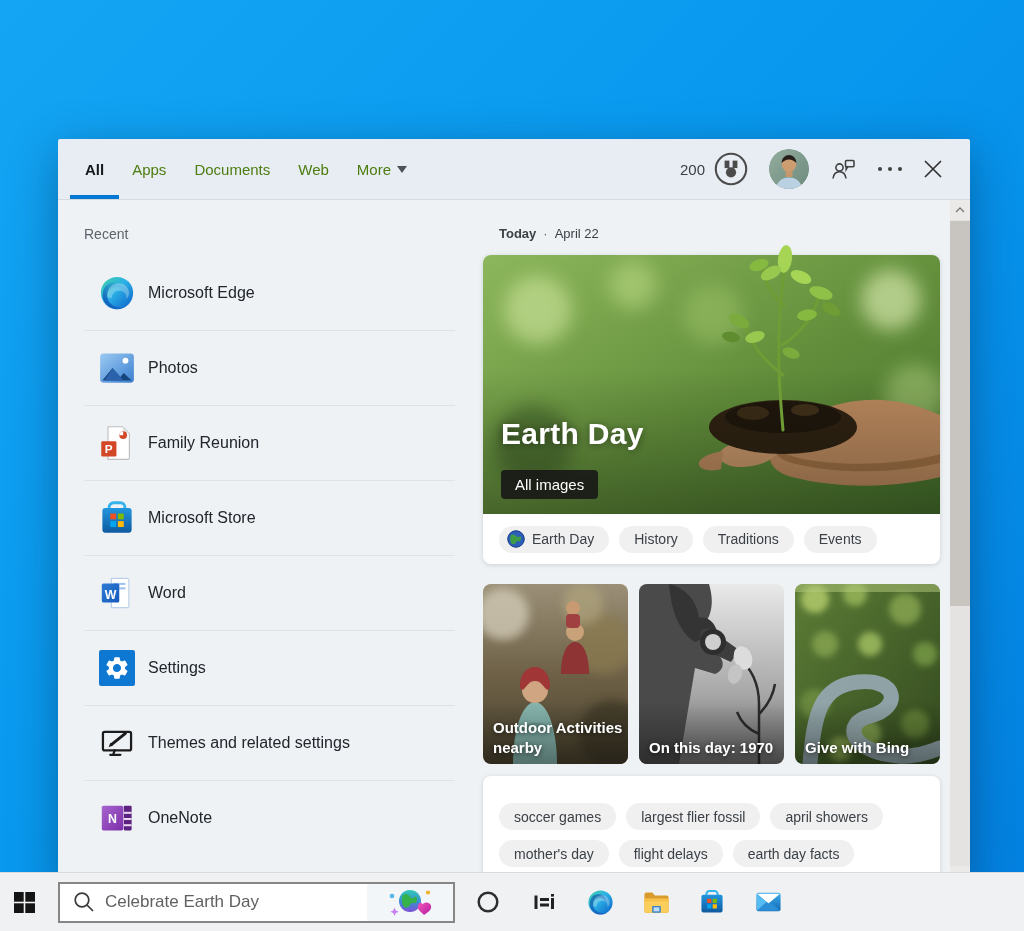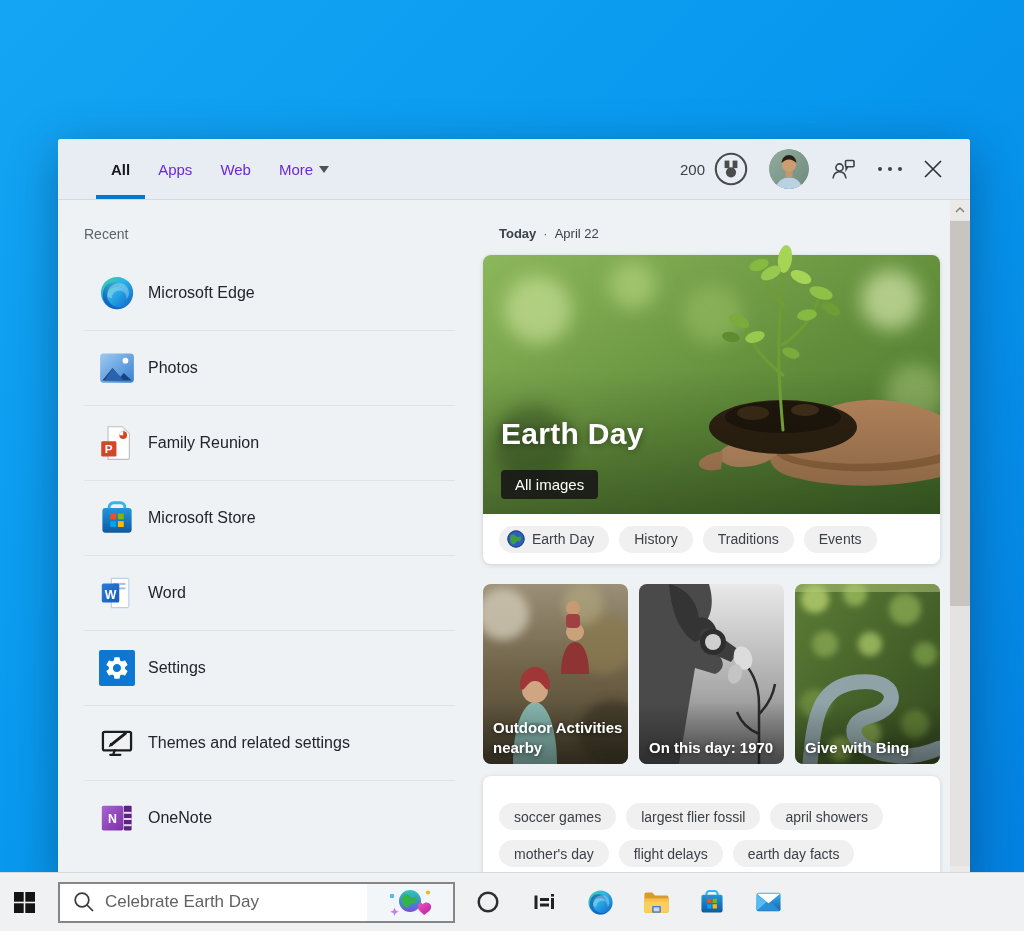--- a/index.html
+++ b/index.html
@@ -13,22 +13,22 @@
   .window{
     position:absolute; left:58px; top:139px; width:912px; height:747px;
     background:#eef2f5; border-radius:3px;
     box-shadow:0 12px 48px rgba(0,25,55,.38);
     display:flex; flex-direction:column; overflow:hidden;
   }
   .tabbar{
     height:61px; background:#e7edf2; border-bottom:1px solid #d4dade;
     display:flex; align-items:stretch; padding:0 28px 0 27px; flex:none;
   }
-  .tabs{ display:flex; gap:28px; align-items:stretch;margin-left:26px; }
-  .tab{ display:flex; align-items:center; gap:6px; font-size:15px; color:#6d28d9;
+  .tabs{ display:flex; gap:28px; align-items:stretch; }
+  .tab{ display:flex; align-items:center; gap:6px; font-size:15px; color:#4d7c0f;
         position:relative; cursor:default; }
   .tab.active{ font-weight:bold; color:#15181c; }
   .tab.active::after{
     content:""; position:absolute; left:-15px; right:-15px; bottom:0; height:4px;
     background:#0078d4;
   }
   .chev{ width:10px; height:7px; display:inline-block; }
   .tabbar-actions{ margin-left:auto; display:flex; align-items:center; gap:21px; }
   .rewards{ display:flex; align-items:center; gap:9px; }
   .rewards-points{ font-size:15px; color:#3a3f44; }
@@ -139,20 +139,23 @@
 
 <div class="window">
 
   <div class="tabbar">
     <div class="tabs">
       <div class="tab active">
           <span>All</span>
         </div>
       <div class="tab">
           <span>Apps</span>
+        </div>
+      <div class="tab">
+          <span>Documents</span>
         </div>
       <div class="tab">
           <span>Web</span>
         </div>
       <div class="tab">
         <span>More</span>
         <svg class="chev" viewBox="0 0 10 7">
             <path d="M0 0h10L5 7z" fill="#4b525a"></path>
           </svg>
       </div>

